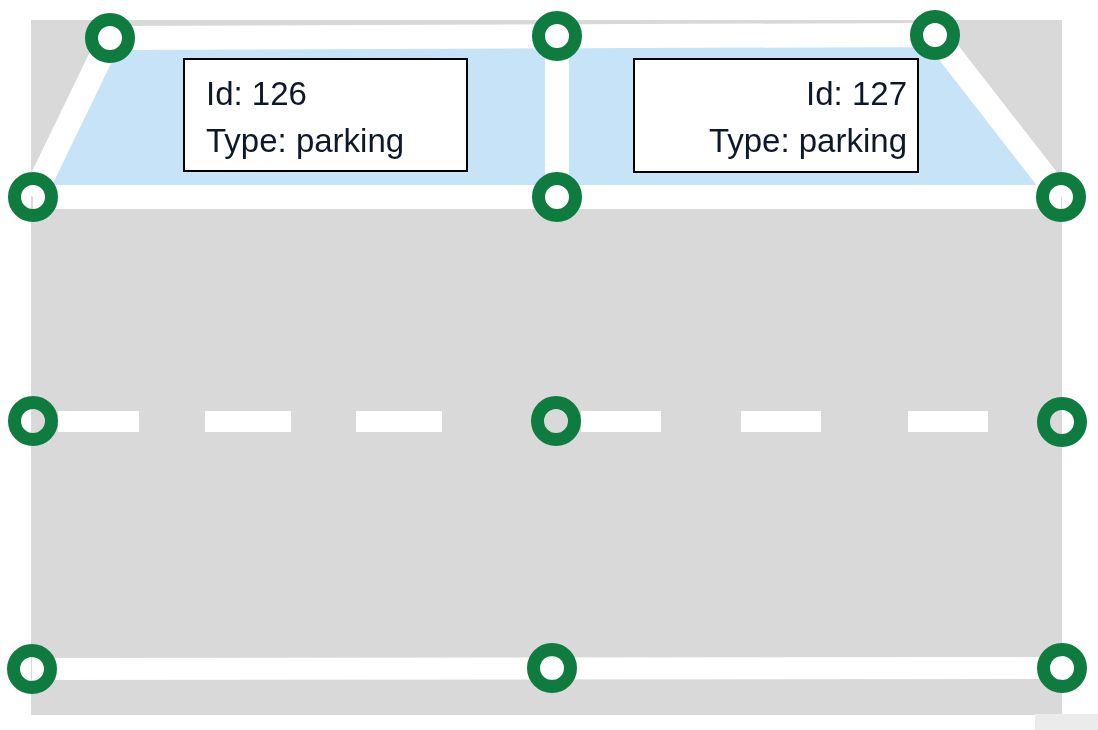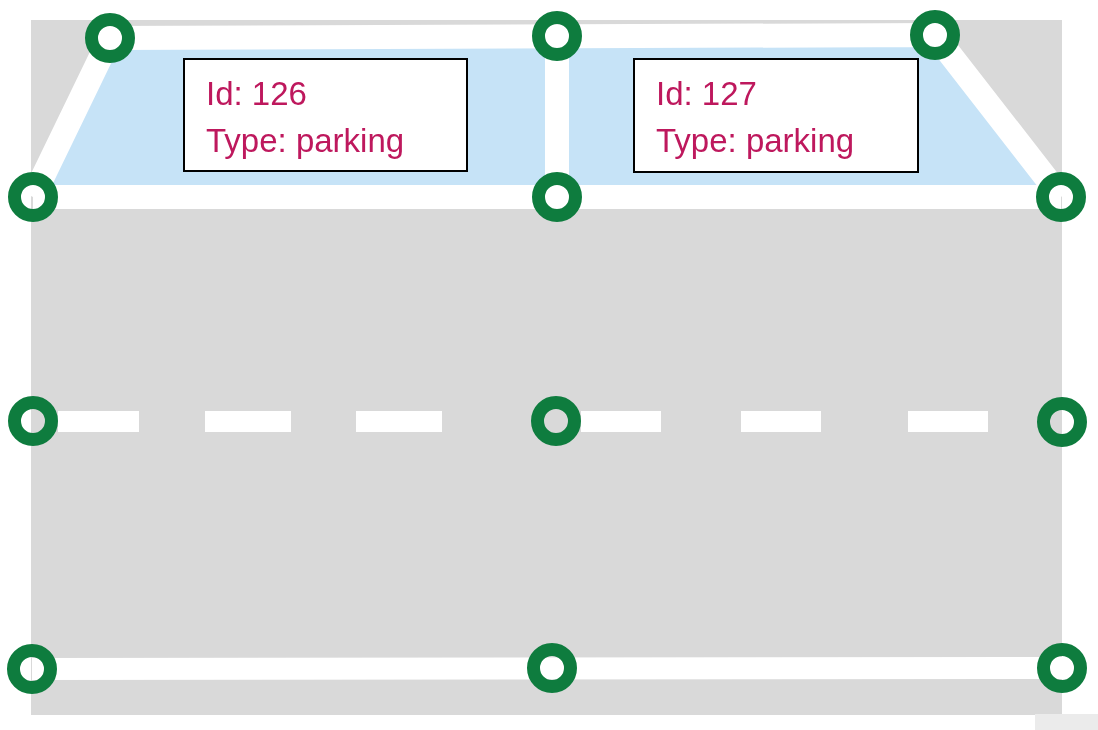--- a/index.html
+++ b/index.html
@@ -10,28 +10,28 @@
     height: 730px;
     background: #ffffff;
     overflow: hidden;
   }
   .stage svg { position: absolute; left: 0; top: 0; }
   .area-label {
     position: absolute;
     box-sizing: border-box;
     background: #ffffff;
     border: 2px solid #000000;
-    color: #be185d;
+    color: #0f172a;
     font-size: 33px;
     line-height: 47px;
     padding: 10px 10px 0 21px;
     white-space: nowrap;
   }
   #label-126 { left: 183px; top: 58px; width: 285px; height: 114px; }
-  #label-127 { left: 633px; top: 58px; width: 286px; height: 115px; }
+  #label-127 { left: 633px; top: 58px; width: 286px; height: 115px; text-align: right; }
 </style>
 </head>
 <body>
 
 <div class="stage">
   <svg width="1098" height="730" viewBox="0 0 1098 730">
 
     <rect x="31" y="20" width="1031" height="695" fill="#d9d9d9"></rect>
 
     <rect x="1035" y="714" width="63" height="16" fill="#ebebeb"></rect>

